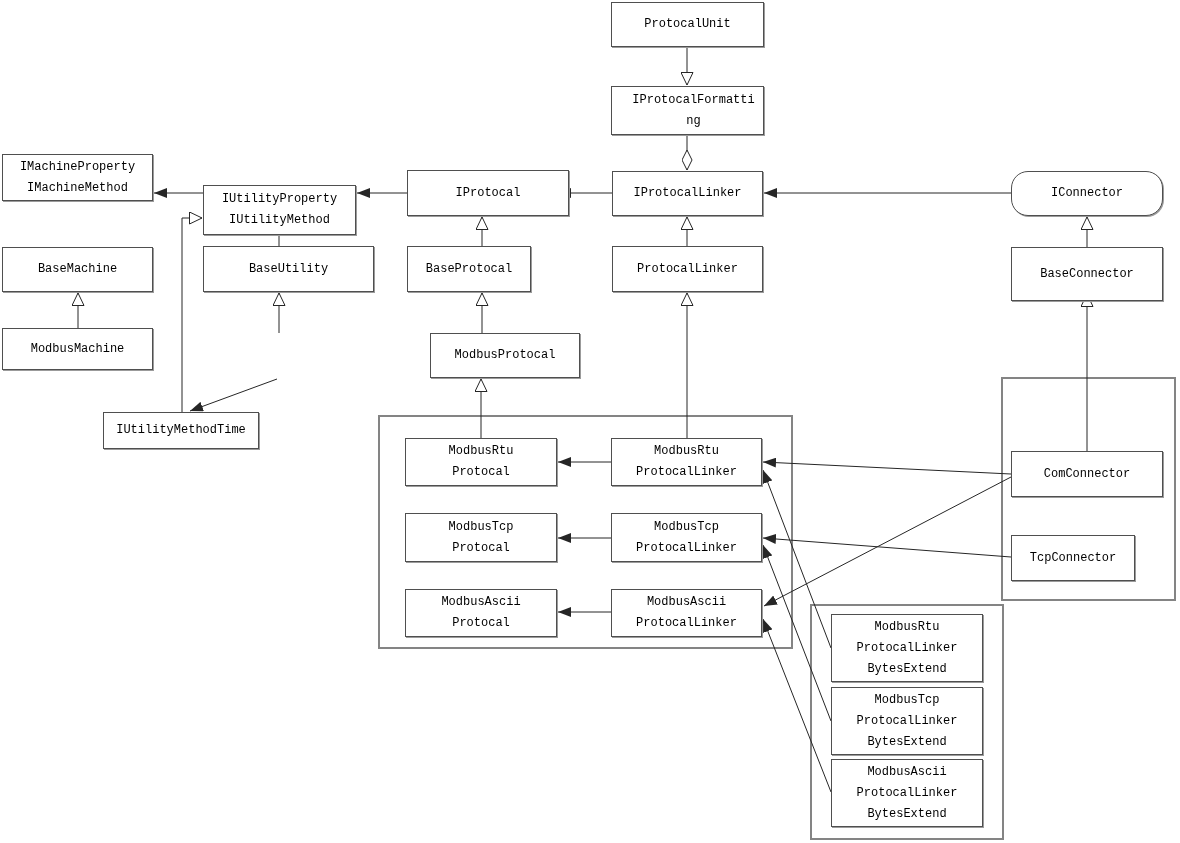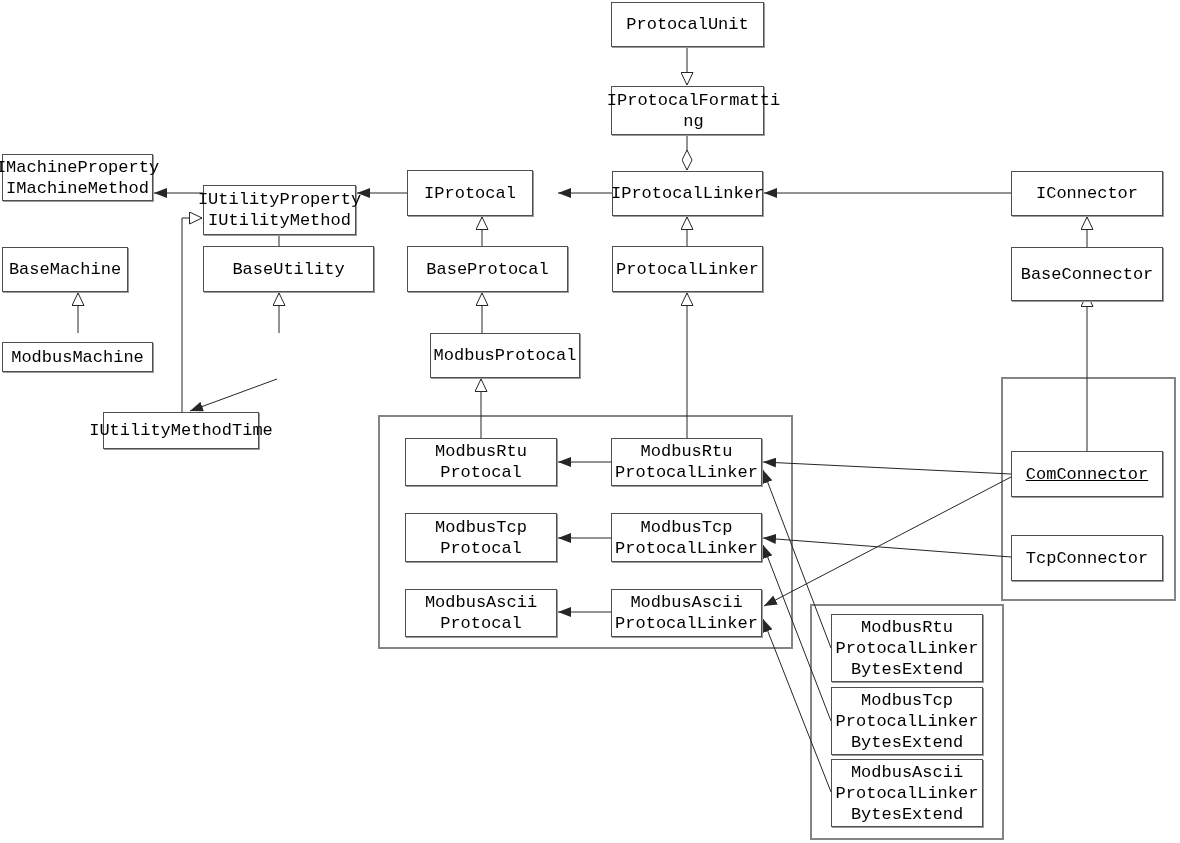--- a/index.html
+++ b/index.html
@@ -14,21 +14,21 @@
     background:transparent; z-index:0;
   }
   #edge-layer { position:absolute; left:0; top:0; z-index:1; }
   .edge { fill:none; stroke:var(--line,#262626); stroke-width:1; }
   .node {
     position:absolute; box-sizing:border-box; z-index:2;
     background:var(--node-bg,#ffffff);
     border:1px solid var(--node-border,#4f4f4f);
     box-shadow:1px 1px 0 #9b9b9b;
     display:flex; flex-direction:column; justify-content:center; align-items:center;
-    font-size:17px; line-height:21px; color:#000; text-align:center;
+    font-size:12px; line-height:21px; color:#000; text-align:center;
     white-space:nowrap;
   }
   .node-line { display:block; }
 </style>
 </head>
 <body>
 
 <div id="canvas">
   <div class="group" style="left: 378px; top: 415px; width: 415px; height: 234px;"></div>
     <div class="group" style="left: 1001px; top: 377px; width: 175px; height: 224px;"></div>
@@ -81,45 +81,45 @@
       <span class="node-line">ng</span>
     </div>
     <div class="node" style="left: 2px; top: 154px; width: 151px; height: 47px;">
       <span class="node-line">IMachineProperty</span>
       <span class="node-line">IMachineMethod</span>
     </div>
     <div class="node" style="left: 203px; top: 169px; width: 153px; height: 50px; margin-top: 16px;">
       <span class="node-line">IUtilityProperty</span>
       <span class="node-line">IUtilityMethod</span>
     </div>
-    <div class="node" style="left: 407px; top: 170px; width: 126px; height: 46px;">
+    <div class="node" style="left: 407px; top: 170px; width: 162px; height: 46px;">
       <span class="node-line">IProtocal</span>
     </div>
     <div class="node" style="left: 612px; top: 171px; width: 151px; height: 45px;">
       <span class="node-line">IProtocalLinker</span>
     </div>
-    <div class="node" style="left: 1011px; top: 171px; width: 152px; height: 45px;">
+    <div class="node" style="left: 1011px; top: 171px; width: 152px; height: 45px; border-radius: 17px;">
       <span class="node-line">IConnector</span>
     </div>
-    <div class="node" style="left: 2px; top: 247px; width: 126px; height: 45px;">
+    <div class="node" style="left: 2px; top: 247px; width: 151px; height: 45px;">
       <span class="node-line">BaseMachine</span>
     </div>
     <div class="node" style="left: 203px; top: 246px; width: 171px; height: 46px;">
       <span class="node-line">BaseUtility</span>
     </div>
-    <div class="node" style="left: 407px; top: 246px; width: 161px; height: 46px;">
+    <div class="node" style="left: 407px; top: 246px; width: 124px; height: 46px;">
       <span class="node-line">BaseProtocal</span>
     </div>
     <div class="node" style="left: 612px; top: 246px; width: 151px; height: 46px;">
       <span class="node-line">ProtocalLinker</span>
     </div>
     <div class="node" style="left: 1011px; top: 247px; width: 152px; height: 54px;">
       <span class="node-line">BaseConnector</span>
     </div>
-    <div class="node" style="left: 2px; top: 342px; width: 151px; height: 30px;">
+    <div class="node" style="left: 2px; top: 328px; width: 151px; height: 42px;">
       <span class="node-line">ModbusMachine</span>
     </div>
     <div class="node" style="left: 430px; top: 333px; width: 150px; height: 45px;">
       <span class="node-line">ModbusProtocal</span>
     </div>
     <div class="node" style="left: 103px; top: 412px; width: 156px; height: 37px;">
       <span class="node-line">IUtilityMethodTime</span>
     </div>
     <div class="node" style="left: 405px; top: 438px; width: 152px; height: 48px;">
       <span class="node-line">ModbusRtu</span>
@@ -138,24 +138,24 @@
       <span class="node-line">ProtocalLinker</span>
     </div>
     <div class="node" style="left: 405px; top: 589px; width: 152px; height: 48px;">
       <span class="node-line">ModbusAscii</span>
       <span class="node-line">Protocal</span>
     </div>
     <div class="node" style="left: 611px; top: 589px; width: 151px; height: 48px;">
       <span class="node-line">ModbusAscii</span>
       <span class="node-line">ProtocalLinker</span>
     </div>
-    <div class="node" style="left: 1011px; top: 451px; width: 152px; height: 46px; text-decoration: underline;">
+    <div class="node" style="left: 1011px; top: 451px; width: 152px; height: 46px;">
       <span class="node-line">ComConnector</span>
     </div>
-    <div class="node" style="left: 1011px; top: 535px; width: 152px; height: 46px;">
+    <div class="node" style="left: 1011px; top: 535px; width: 124px; height: 46px;">
       <span class="node-line">TcpConnector</span>
     </div>
     <div class="node" style="left: 831px; top: 614px; width: 152px; height: 68px;">
       <span class="node-line">ModbusRtu</span>
       <span class="node-line">ProtocalLinker</span>
       <span class="node-line">BytesExtend</span>
     </div>
     <div class="node" style="left: 831px; top: 687px; width: 152px; height: 68px;">
       <span class="node-line">ModbusTcp</span>
       <span class="node-line">ProtocalLinker</span>

